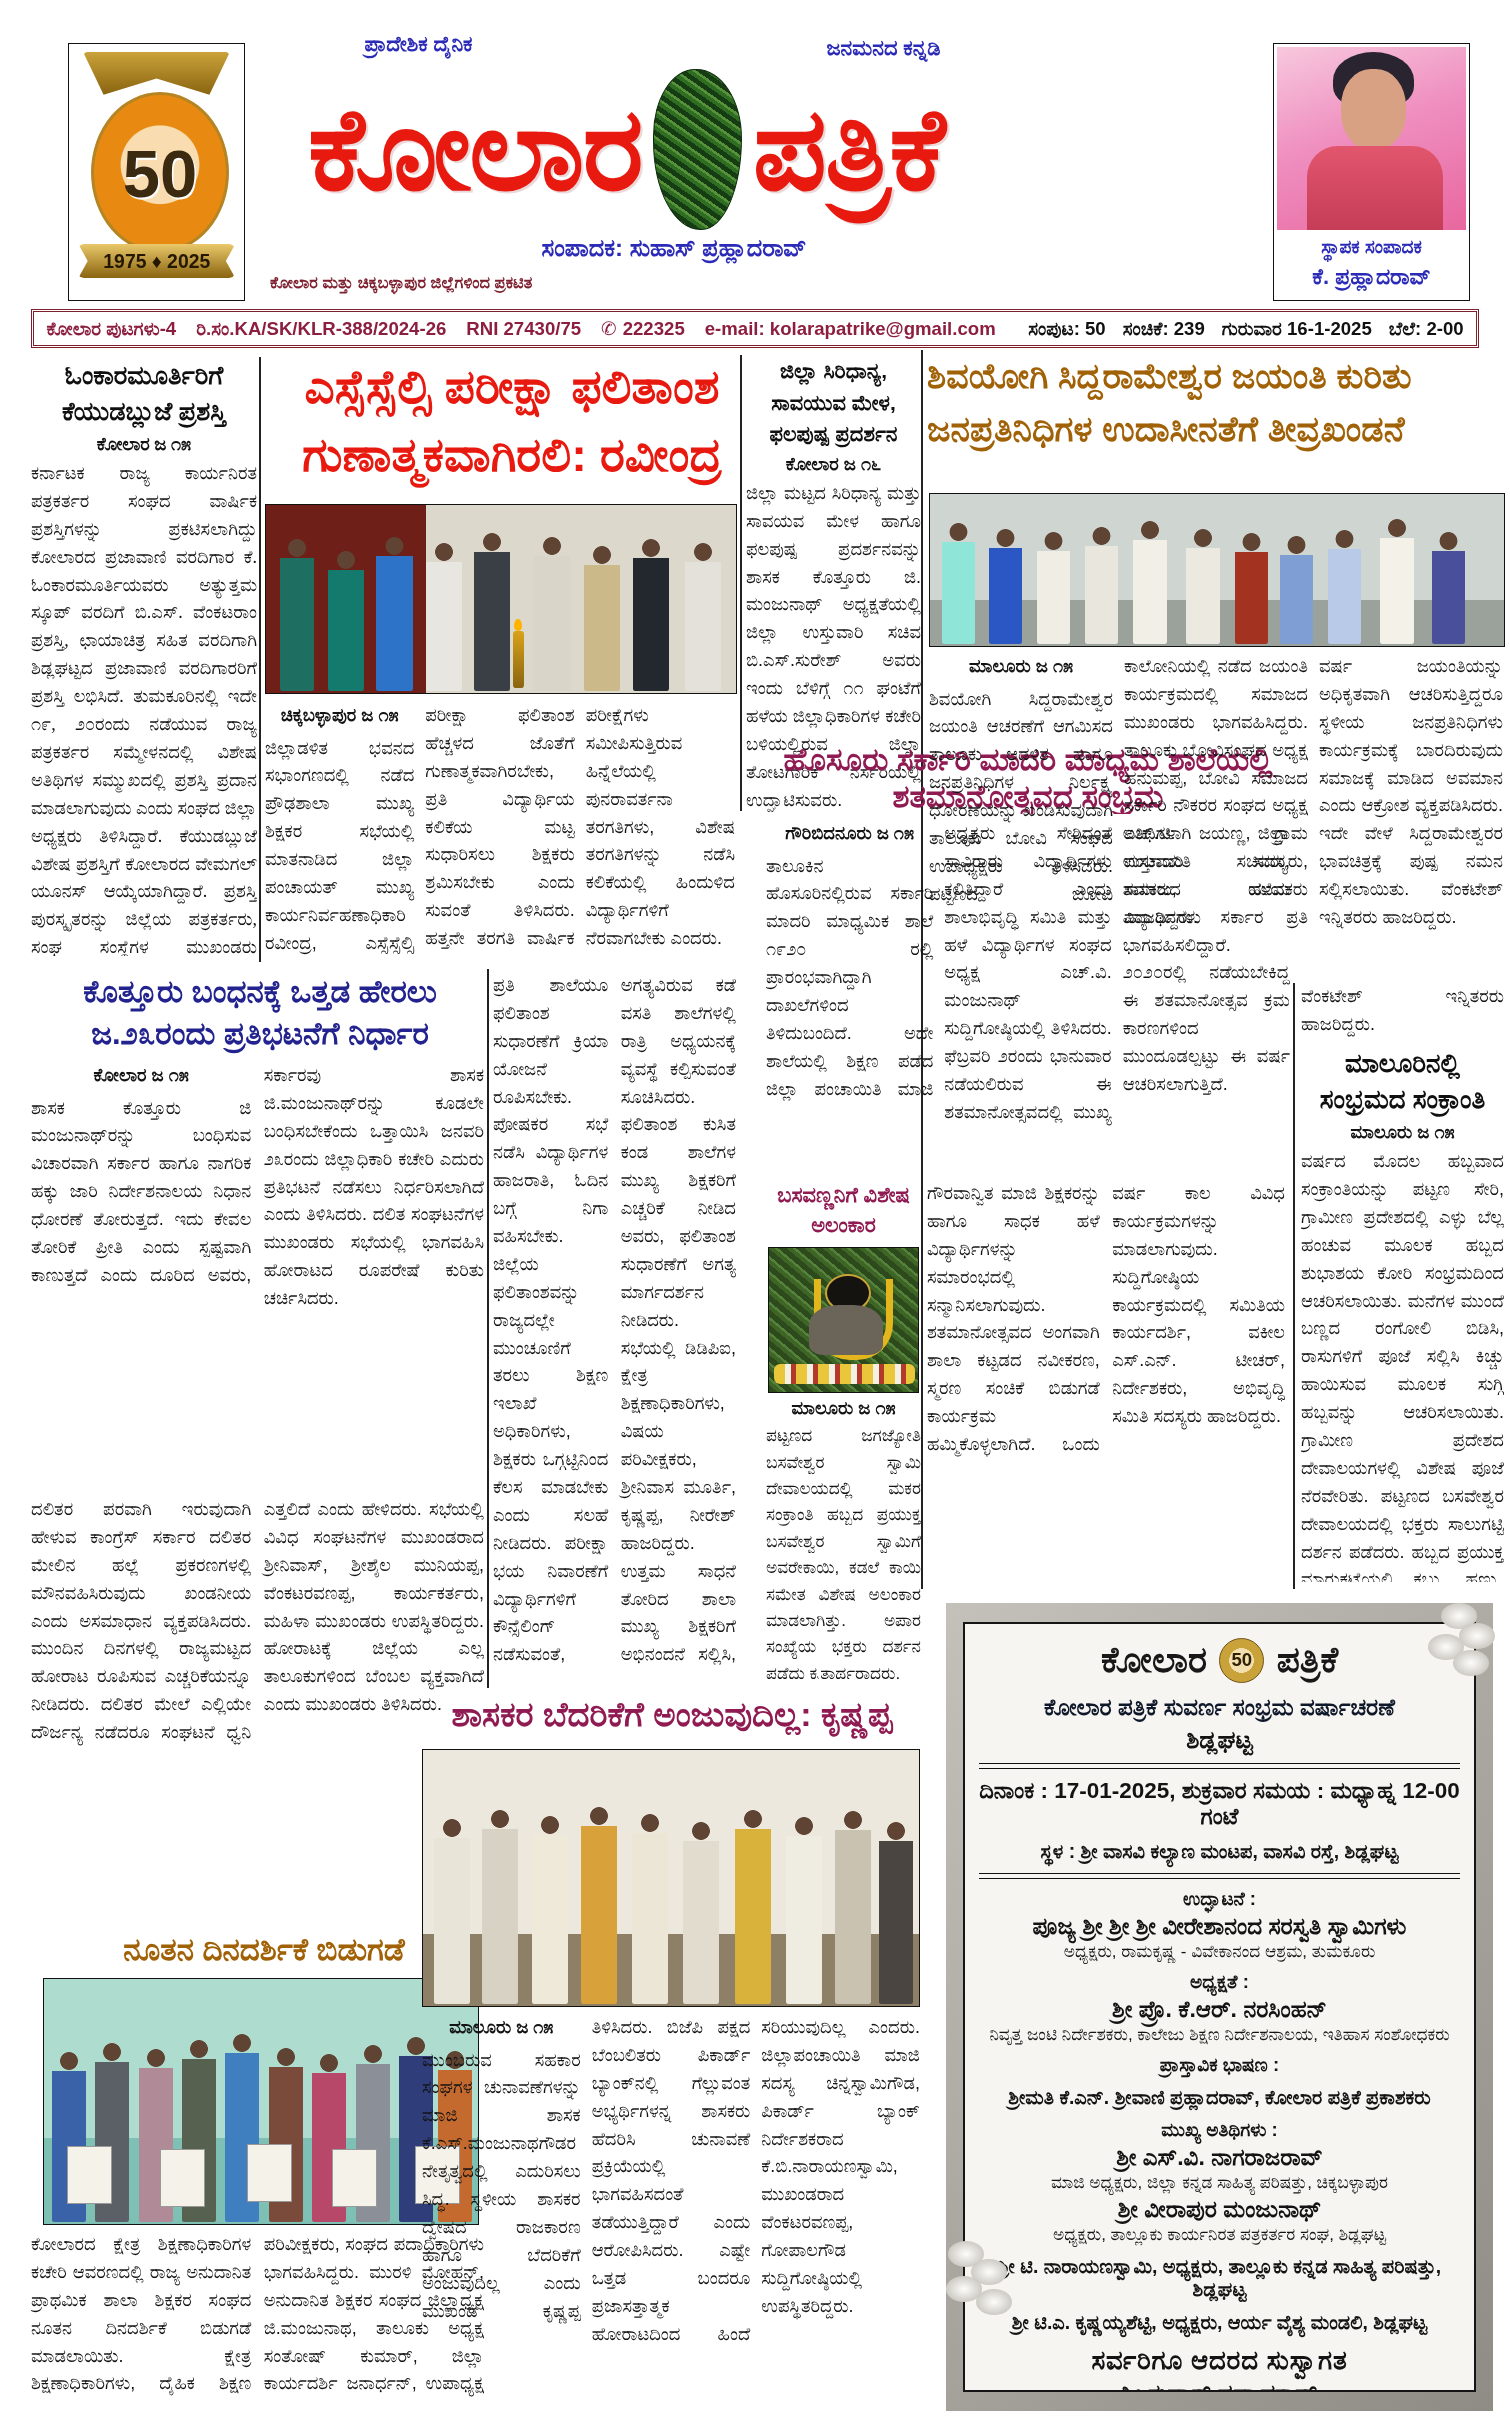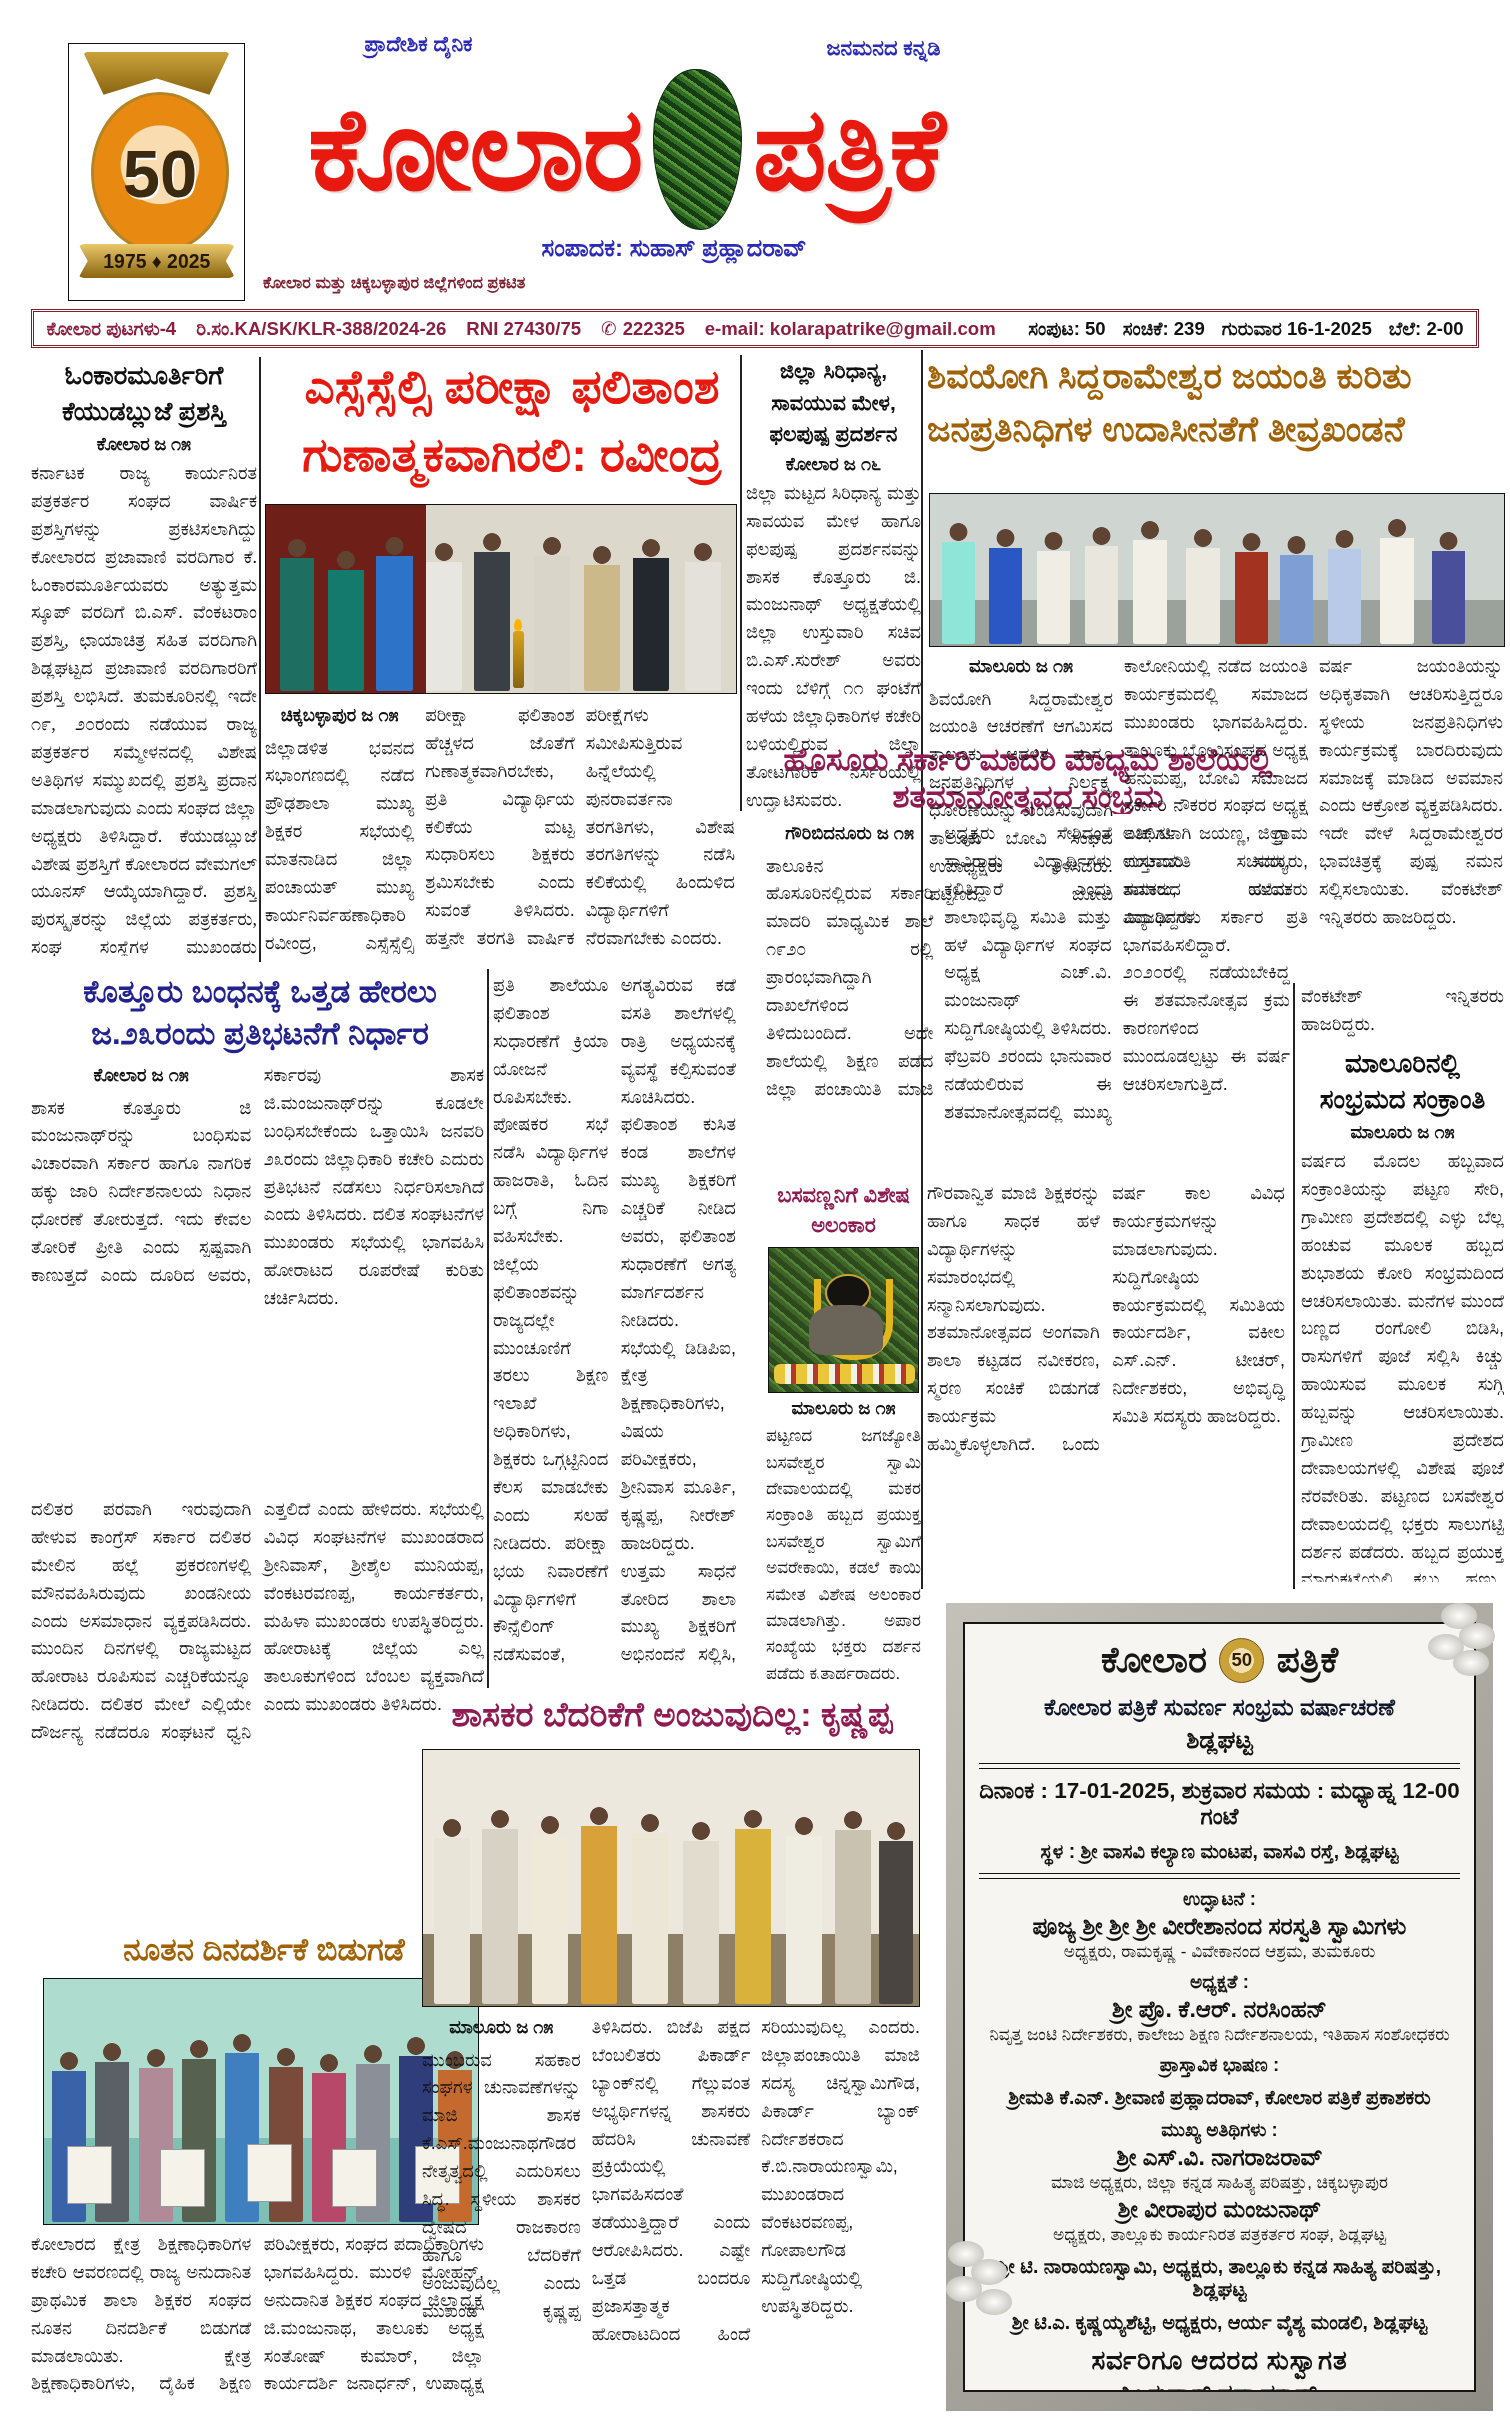--- a/index.html
+++ b/index.html
@@ -19,21 +19,21 @@
           border-radius:6.2px;display:flex;align-items:center;justify-content:center;font-weight:bold;color:#241800;font-size:19.4px;
           clip-path:polygon(0 0,100% 0,94% 50%,100% 100%,0 100%,6% 50%);}
   .tagline{color:#2b2bb8;font-weight:bold;font-size:21px;text-align:center;}
   #masthead-title{left:250px;top:54px;width:752px;height:190px;display:flex;align-items:center;justify-content:center;gap:11px;}
   #masthead-title .word{font-size:115px;font-weight:bold;color:#e8190f;letter-spacing:-1.6px;line-height:1;
           text-shadow:2.3px 2.3px 0 rgba(120,0,0,.15);}
   #green-emblem{width:87px;height:159px;border-radius:48% 52% 46% 54%/42% 44% 58% 56%;
           background:repeating-linear-gradient(35deg,#153c12 0 4.7px,#2f6d22 4.7px 8.5px,#57913a 8.5px 11px);
           border:1.6px solid #0d2a0c;}
   #editor-line{left:488px;top:234px;width:372px;text-align:center;color:#2b2bb8;font-weight:bold;font-size:24px;}
-  #pub-line{left:263px;top:273px;width:302px;color:#7e1f2e;font-weight:bold;font-size:16.3px;}
+  #pub-line{left:270px;top:273px;width:302px;color:#7e1f2e;font-weight:bold;font-size:16.3px;}
   #founder{left:1273px;top:43px;width:195px;height:256px;}
   #founder-photo{position:absolute;left:3.1px;top:3.1px;right:3.1px;height:183px;
           background:linear-gradient(160deg,#f7c8dd 0%,#ef8fc0 45%,#e8679f 100%);overflow:hidden;}
   .f-hair{position:absolute;left:56px;top:4.7px;width:81px;height:57px;border-radius:50% 50% 40% 40%;background:#2a2330;}
   .f-face{position:absolute;left:64px;top:22px;width:65px;height:81px;border-radius:46%;background:#d9a183;}
   .f-body{position:absolute;left:29.5px;top:99px;width:136px;height:93px;border-radius:31px 31px 0 0;
           background:linear-gradient(#e2566d,#c23a55);}
   .founder-label{position:absolute;left:0;width:100%;text-align:center;color:#2b2bb8;font-weight:bold;}
   
   #infobar{left:31px;top:309px;width:1448px;height:39px;border:3.1px double #7e1f2e;display:flex;align-items:center;
@@ -110,20 +110,29 @@
 
   <div class="abs" id="masthead-title">
     <span class="word">ಕೋಲಾರ</span>
     <span id="green-emblem"></span>
     <span class="word">ಪತ್ರಿಕೆ</span>
   </div>
 
   <div class="abs" id="editor-line">ಸಂಪಾದಕ: ಸುಹಾಸ್ ಪ್ರಹ್ಲಾದರಾವ್</div>
   <div class="abs" id="pub-line">ಕೋಲಾರ ಮತ್ತು ಚಿಕ್ಕಬಳ್ಳಾಪುರ ಜಿಲ್ಲೆಗಳಿಂದ ಪ್ರಕಟಿತ</div>
 
+  <div class="abs box" id="founder">
+    <div id="founder-photo">
+      <span class="f-hair"></span>
+      <span class="f-face"></span>
+      <span class="f-body"></span>
+    </div>
+    <div class="founder-label" style="top:192px;font-size:18.6px;">ಸ್ಥಾಪಕ ಸಂಪಾದಕ</div>
+    <div class="founder-label" style="top:220px;font-size:22px;">ಕೆ. ಪ್ರಹ್ಲಾದರಾವ್</div>
+  </div>
 
   <div class="abs" id="infobar">
     <span class="maroon-t">ಕೋಲಾರ ಪುಟಗಳು-4</span>
     <span class="maroon-t">ರಿ.ಸಂ.KA/SK/KLR-388/2024-26</span>
     <span class="maroon-t">RNI 27430/75</span>
     <span class="maroon-t">✆</span>
     <span class="maroon-t" style="margin-left:-14px;">222325</span>
     <span class="maroon-t">e-mail: kolarapatrike@gmail.com</span>
     <span class="black-group">
       <span>ಸಂಪುಟ: 50</span>

